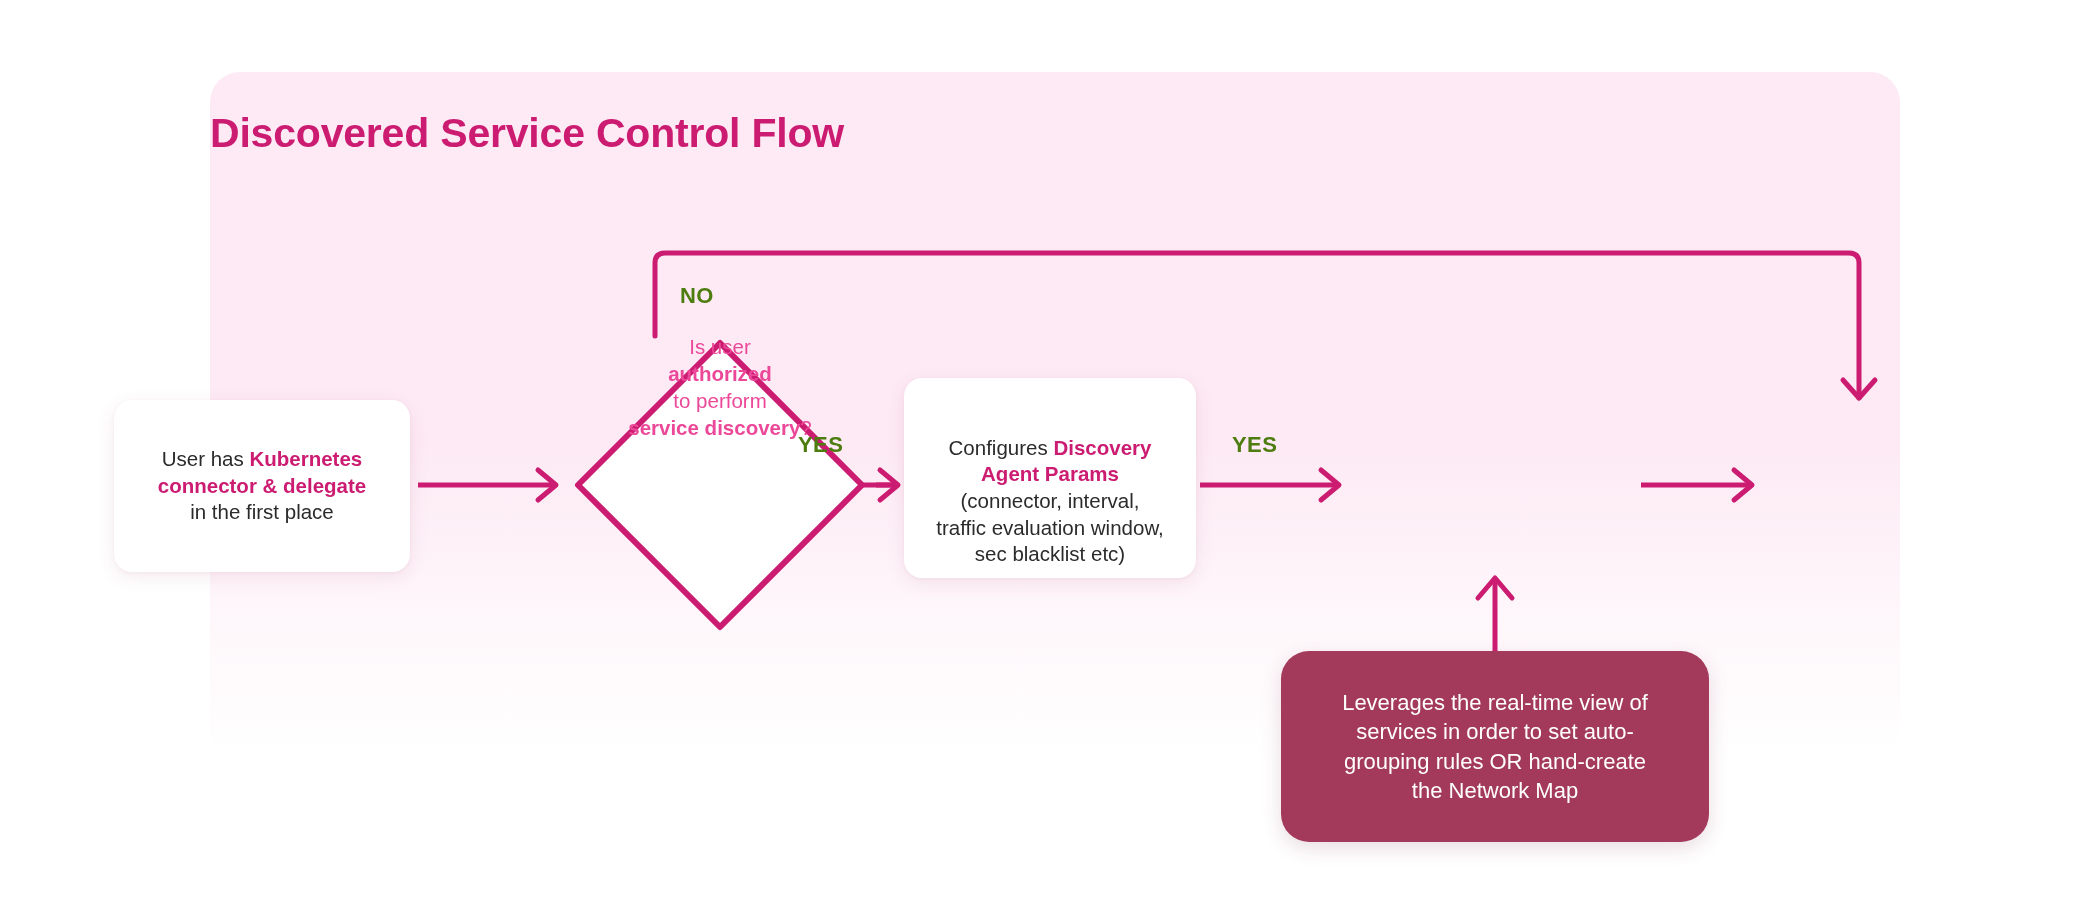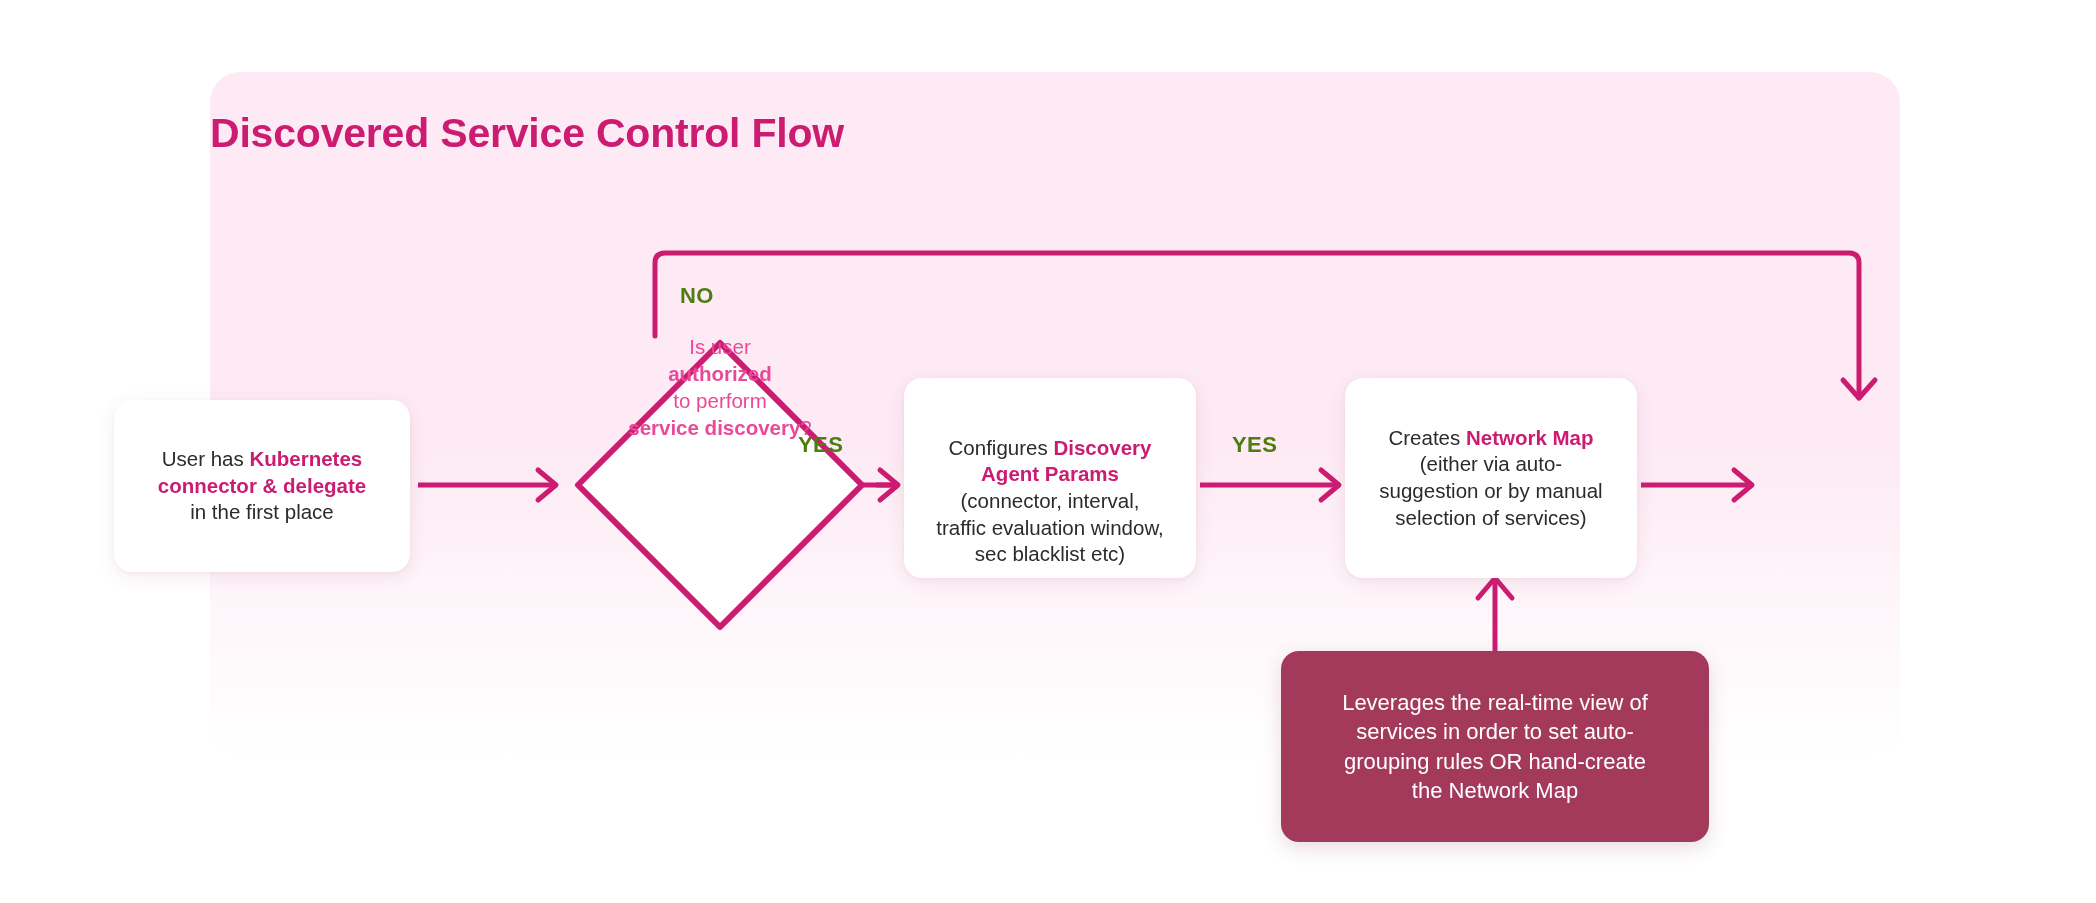--- a/index.html
+++ b/index.html
@@ -82,21 +82,21 @@
   }
 
   
   #node-note {
     position: absolute;
     left: 1281px;
     top: 651px;
     width: 428px;
     height: 191px;
     background: #a33a5b;
-    border-radius: 18px;
+    border-radius: 28px;
     box-shadow: 0 6px 20px rgba(120, 40, 75, 0.16);
     display: flex;
     align-items: center;
     justify-content: center;
     text-align: center;
     color: #ffffff;
     font-size: 22px;
     line-height: 1.32;
     box-sizing: border-box;
     padding: 12px 18px;
@@ -192,23 +192,20 @@
     </svg>
     <div class="dtext">
       <span class="txt"><span>Is user</span><br><b>authorized</b><br><span>to perform</span><br><b>service discovery</b><span>?</span></span>
     </div>
   </div>
 
   <div class="node" id="node-params">
     <span class="txt"><span>Configures </span><b>Discovery</b><br><b>Agent Params</b><br><span>(connector, interval,</span><br><span>traffic evaluation window,</span><br><span>sec blacklist etc)</span></span>
   </div>
 
-  <div class="node" id="node-netmap">
-    <span class="txt"><span>Creates </span><b>Network Map</b><br><span>(either via auto-</span><br><span>suggestion or by manual</span><br><span>selection of services)</span></span>
-  </div>
 
 
   <div id="node-note">
     <span class="txt"><span>Leverages the real-time view of</span><br><span>services in order to set auto-</span><br><span>grouping rules OR hand-create</span><br><span>the Network Map</span></span>
   </div>
 
   <div class="edge-label" id="label-no">NO</div>
   <div class="edge-label" id="label-yes1">YES</div>
   <div class="edge-label" id="label-yes2">YES</div>
 

